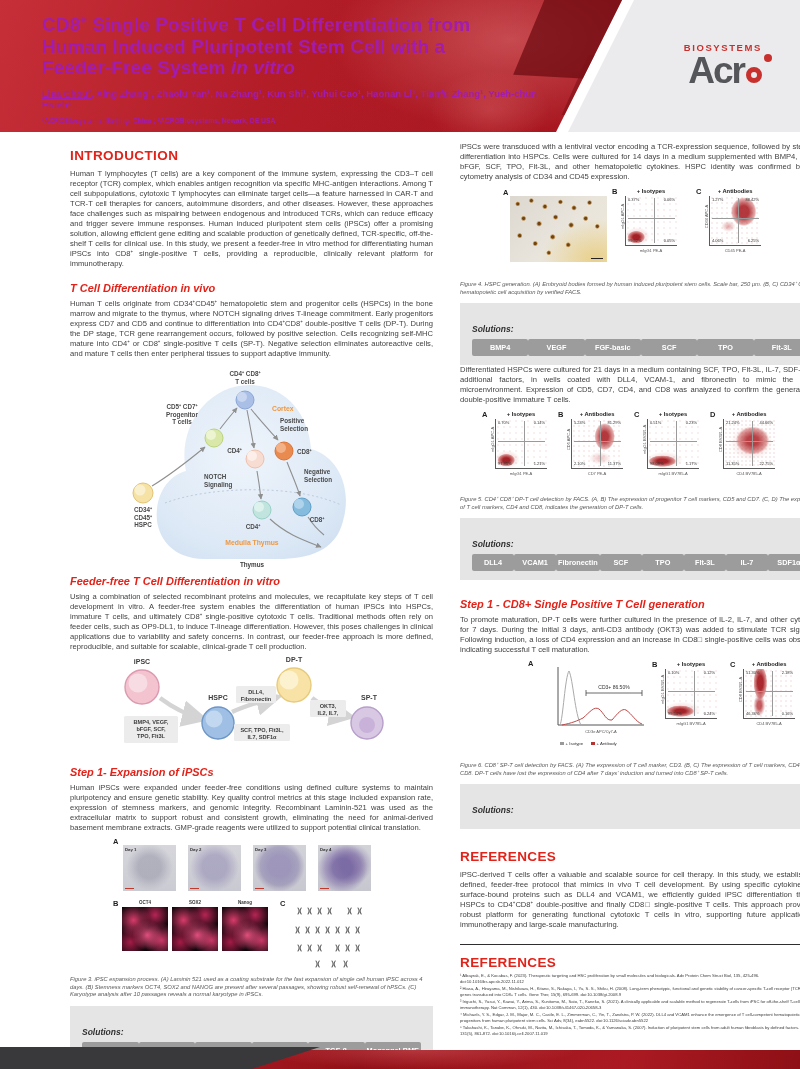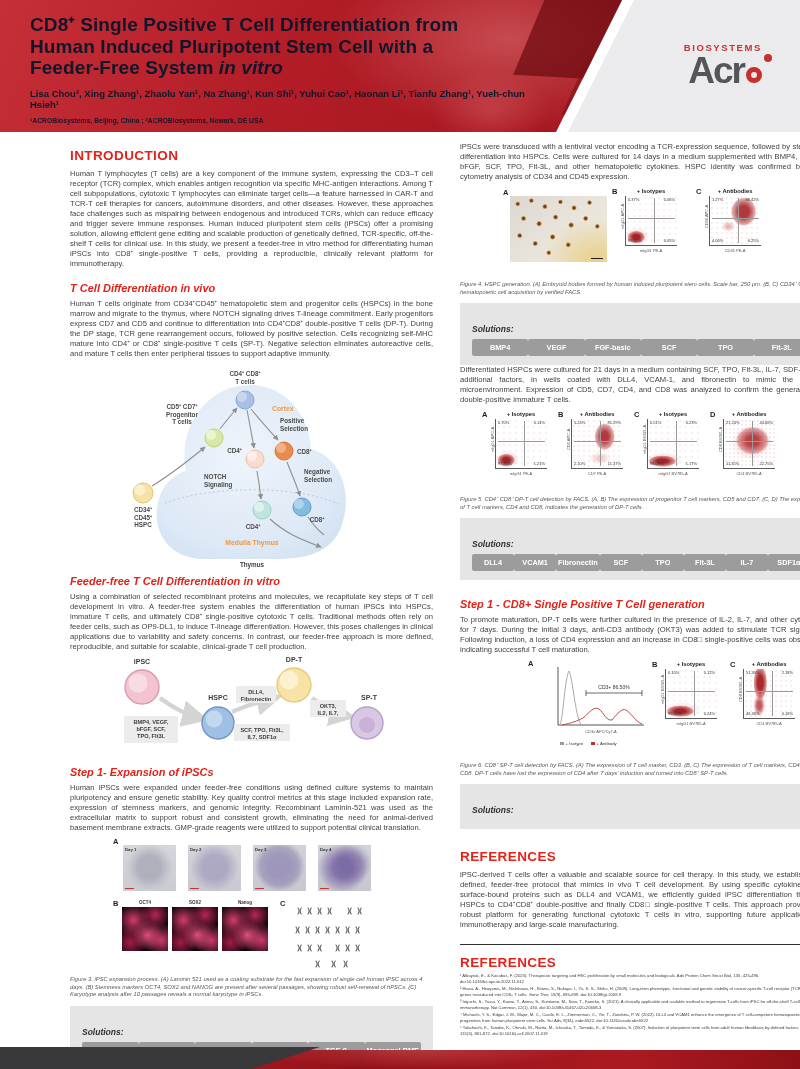--- a/index.html
+++ b/index.html
@@ -11,25 +11,25 @@
   .header { position:absolute; top:0; left:0; width:800px; height:132px; background:#fff; }
   .header-red { position:absolute; inset:0; clip-path:polygon(0 0, 622px 0, 556px 132px, 0 132px);
     background:linear-gradient(112deg,#c62f38 0%, #b31d27 35%, #a8161f 70%, #9c121b 100%); }
   .header-red .photo-tint { position:absolute; left:330px; top:0; width:300px; height:132px;
     background:radial-gradient(ellipse at 60% 30%, rgba(240,150,150,.40), rgba(170,30,40,.1) 70%); }
   .header-red .hshape1 { position:absolute; left:530px; top:-8px; width:80px; height:85px; background:#6f0c13; opacity:.75; transform:skewX(-20deg) rotate(3deg); }
   .header-red .hshape2 { position:absolute; left:575px; top:55px; width:55px; height:60px; background:#7d1018; opacity:.6; transform:skewX(-24deg); }
   .header-red .hshape3 { position:absolute; left:430px; top:70px; width:120px; height:80px; border-radius:50%; background:radial-gradient(rgba(230,120,120,.30), transparent 70%); }
   .header-gray { position:absolute; top:0; right:0; width:266px; height:132px;
     clip-path:polygon(100px 0, 266px 0, 266px 132px, 34px 132px); background:#ebebed; }
-  .header-content { position:absolute; left:30px; top:14px; width:520px; color:#0f172a; }
+  .header-content { position:absolute; left:42px; top:14px; width:520px; color:#a21caf; }
   .title { font-size:19px; line-height:21.5px; font-weight:bold; letter-spacing:.1px; }
   .title .ital { font-style:italic; }
   .authors { margin-top:9px; font-size:9.5px; font-weight:bold; }
-  .authors .first { }
+  .authors .first { text-decoration:underline; }
   .affil { margin-top:7px; font-size:6.8px; font-weight:bold; opacity:.95; }
   .logo { position:absolute; right:28px; top:42px; text-align:right; }
   .logo-sub { color:#c8302e; font-weight:bold; font-size:9.5px; letter-spacing:1.6px; padding-right:10px; }
   .logo-word { font-size:37px; font-weight:bold; color:#55565a; letter-spacing:-2px; line-height:36px; white-space:nowrap; }
   .logo-o { display:inline-block; width:16px; height:16px; border:5.5px solid #c8302e; border-radius:50%; margin-left:2px; }
   .logo-dot { display:inline-block; width:8px; height:8px; background:#c8302e; border-radius:50%; vertical-align:top; margin-top:1px; margin-left:2px; }
 
   
   .col { position:absolute; top:142px; width:363px;margin-left:40px; }
   .col-left { left:30px; }

